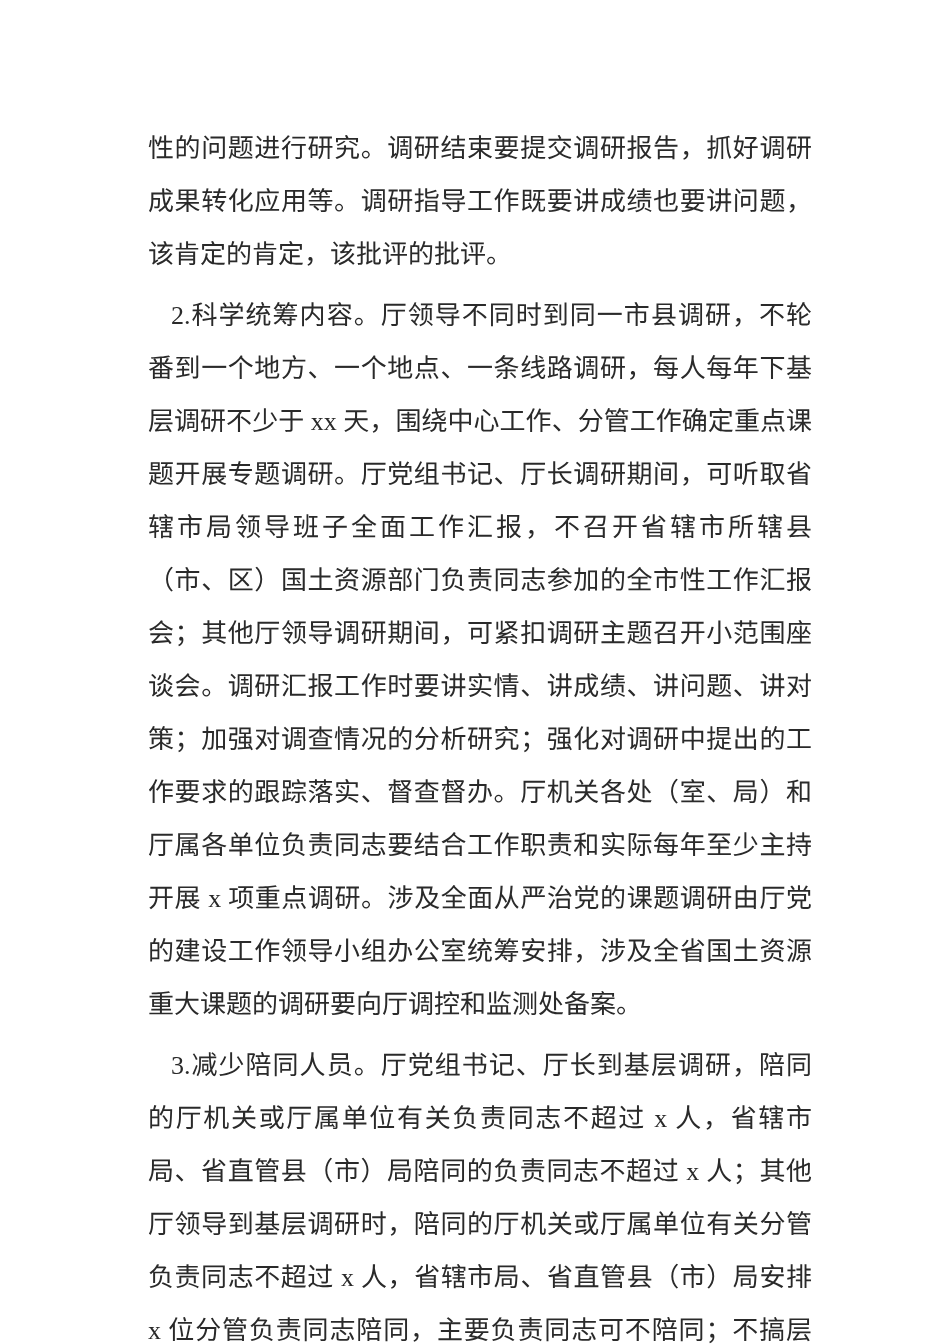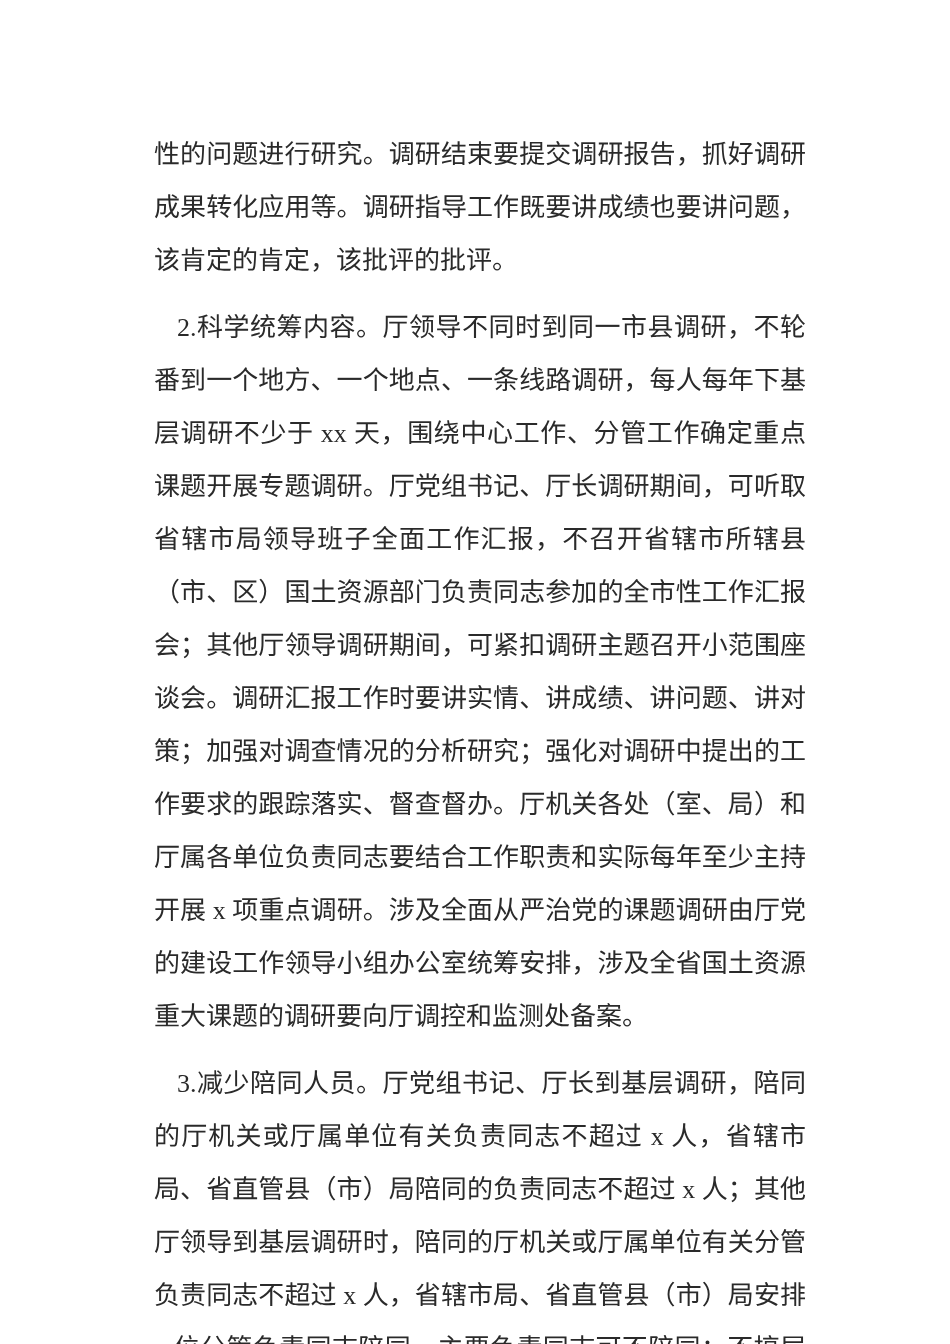--- a/index.html
+++ b/index.html
@@ -23,21 +23,21 @@
     font-family: "Liberation Serif", "DejaVu Serif", serif;
     font-size: 26px;
     line-height: 53px;
     color: #2a2a2a;
     text-align: justify;
     text-justify: inter-character;
     word-break: break-all;
     font-weight: 400;
   }
   .text-block p {
-    margin: 14px;
+    margin: 8px;
     padding: 0;
   }
   .text-block p.indented {
     text-indent: 23px;
   }
 </style>
 </head>
 <body>
 
 <div class="page">

